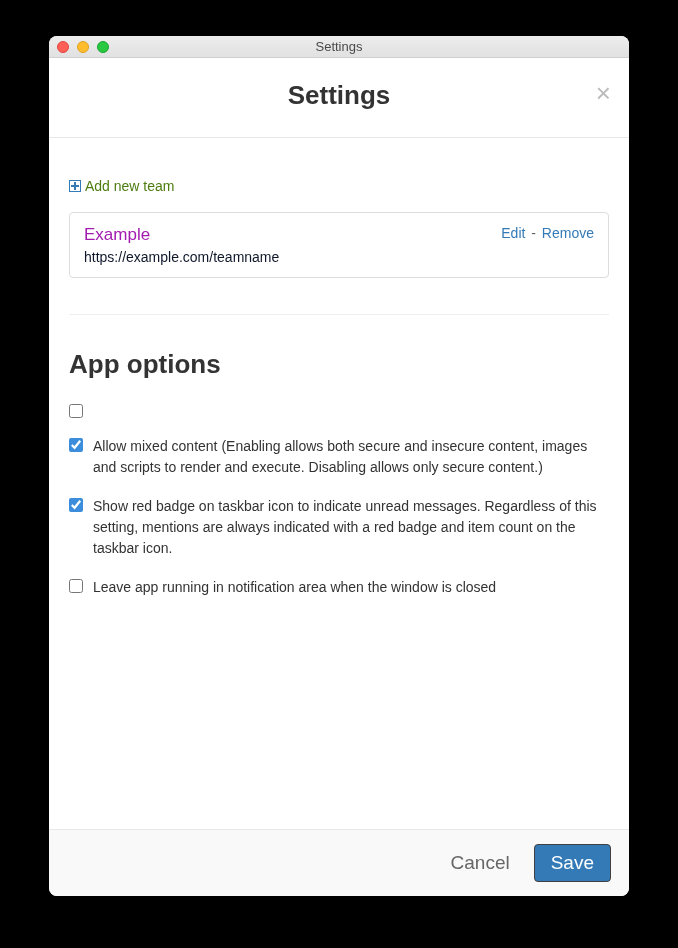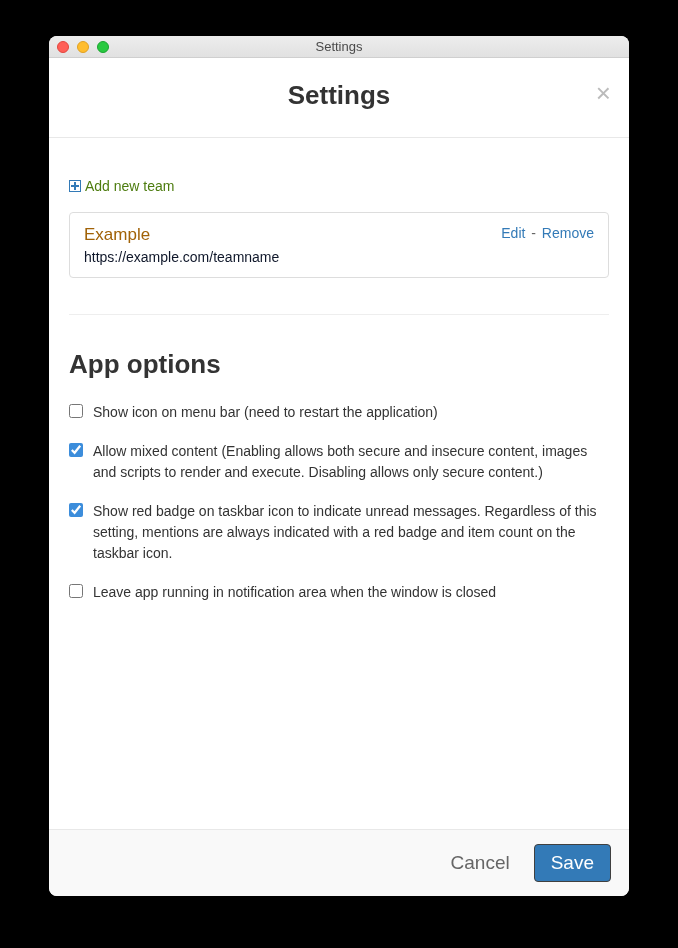--- a/index.html
+++ b/index.html
@@ -88,21 +88,21 @@
   .add-team .plus::before { left: 4px; top: 1px; width: 2px; height: 8px; }
   .add-team .plus::after { top: 4px; left: 1px; height: 2px; width: 8px; }
   .team-card {
     border: 1px solid #ddd;
     border-radius: 4px;
     padding: 12px 14px;
     display: flex;
     justify-content: space-between;
     align-items: flex-start;
   }
-  .team-name { font-size: 17px; font-weight: 500; margin-bottom: 4px; color: #a16207; }
+  .team-name { font-size: 17px; font-weight: 500; margin-bottom: 4px; color: #a21caf; }
   .team-url { font-size: 14px; color: #0f172a; }
   .team-actions { font-size: 14px; }
   .team-actions .link { color: #337ab7; cursor: pointer; text-align: center; }
   .team-actions .sep { color: #666; margin: 0 2px; }
   .divider { border-top: 1px solid #eee; margin: 36px 0 34px; }
   .app-options h2 { font-size: 26px; font-weight: 600; margin-bottom: 22px; }
   .opt { display: flex; align-items: flex-start; gap: 10px; margin-bottom: 18px; }
   .opt input[type=checkbox] {
     width: 14px; height: 14px; margin-top: 2px; flex-shrink: 0;
     accent-color: #3c8ddb;
@@ -162,21 +162,20 @@
         </div>
       </div>
 
       <div class="divider"></div>
 
       <div class="app-options">
         <h2>App options</h2>
 
         <label class="opt">
           <input type="checkbox" style="">
-          <span class="opt-label">Show icon on menu bar (need to restart the application)</span>
         </label>
 
         <label class="opt">
           <input type="checkbox" checked="" style="">
           <span class="opt-label">Allow mixed content (Enabling allows both secure and insecure content, images and scripts to render and execute. Disabling allows only secure content.)</span>
         </label>
 
         <label class="opt">
           <input type="checkbox" checked="" style="">
           <span class="opt-label">Show red badge on taskbar icon to indicate unread messages. Regardless of this setting, mentions are always indicated with a red badge and item count on the taskbar icon.</span>

